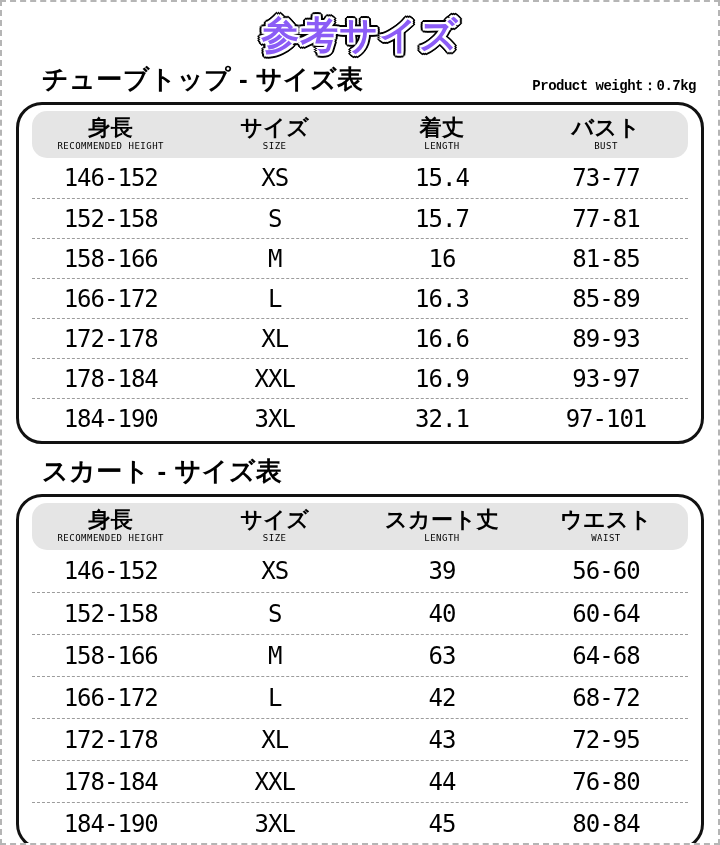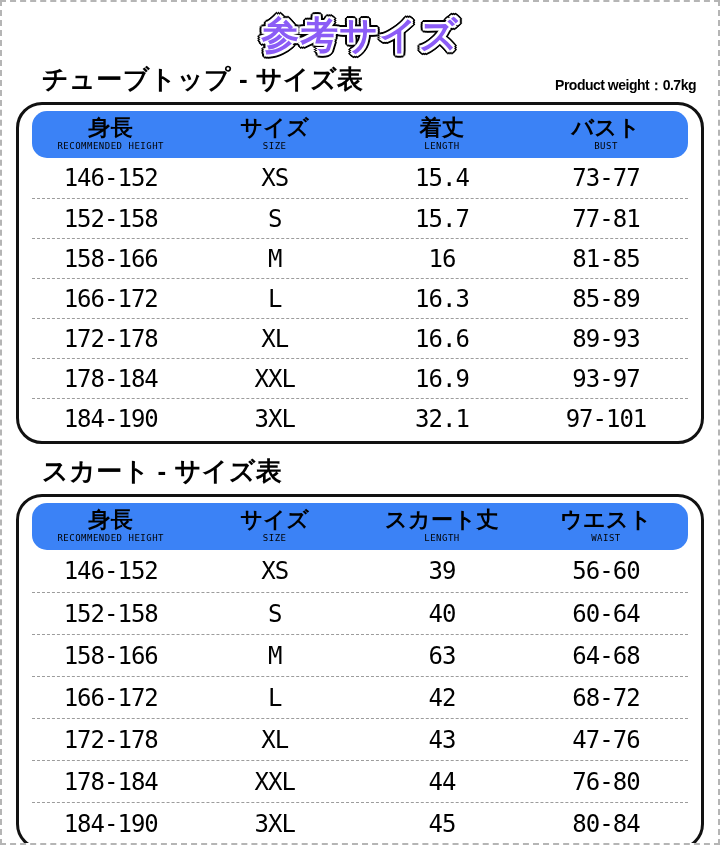--- a/index.html
+++ b/index.html
@@ -40,34 +40,34 @@
     display:flex;
     justify-content:space-between;
     align-items:flex-end;
     padding:2px 8px 5px 26px;
   }
   .section-title { font-size:26px; font-weight:bold; letter-spacing:0.5px; }
   .product-weight {
     font-size:14px;
     font-weight:bold;
     padding-bottom:2px;
-    font-family:Liberation Sans, sans-serif;
+    font-family:Liberation Mono, monospace;
     letter-spacing:-0.5px;
   }
   
   .size-table {
     border:3px solid #111;
     border-radius:26px;
     padding:6px 13px 3px 13px;
     background:#fff;
   }
   .thead {
     display:grid;
     grid-template-columns:24% 26% 25% 25%;
-    background:#3b82f6;
+    background:#e5e5e5;
     border-radius:15px;
     padding:3px 0 6px 0;
   }
   .th { text-align:center; }
   .th-ja { font-size:22px; font-weight:bold; line-height:27px; letter-spacing:0.5px; }
   .th-en {
     font-size:9px;
     letter-spacing:0.5px;
     font-family:"DejaVu Sans Mono","Liberation Mono",monospace;
     line-height:11px;
@@ -213,21 +213,21 @@
       <div class="trow">
         <div class="cell">166-172</div>
         <div class="cell">L</div>
         <div class="cell">42</div>
         <div class="cell">68-72</div>
       </div>
       <div class="trow">
         <div class="cell">172-178</div>
         <div class="cell">XL</div>
         <div class="cell">43</div>
-        <div class="cell">47-76</div>
+        <div class="cell">72-95</div>
       </div>
       <div class="trow">
         <div class="cell">178-184</div>
         <div class="cell">XXL</div>
         <div class="cell">44</div>
         <div class="cell">76-80</div>
       </div>
       <div class="trow">
         <div class="cell">184-190</div>
         <div class="cell">3XL</div>

